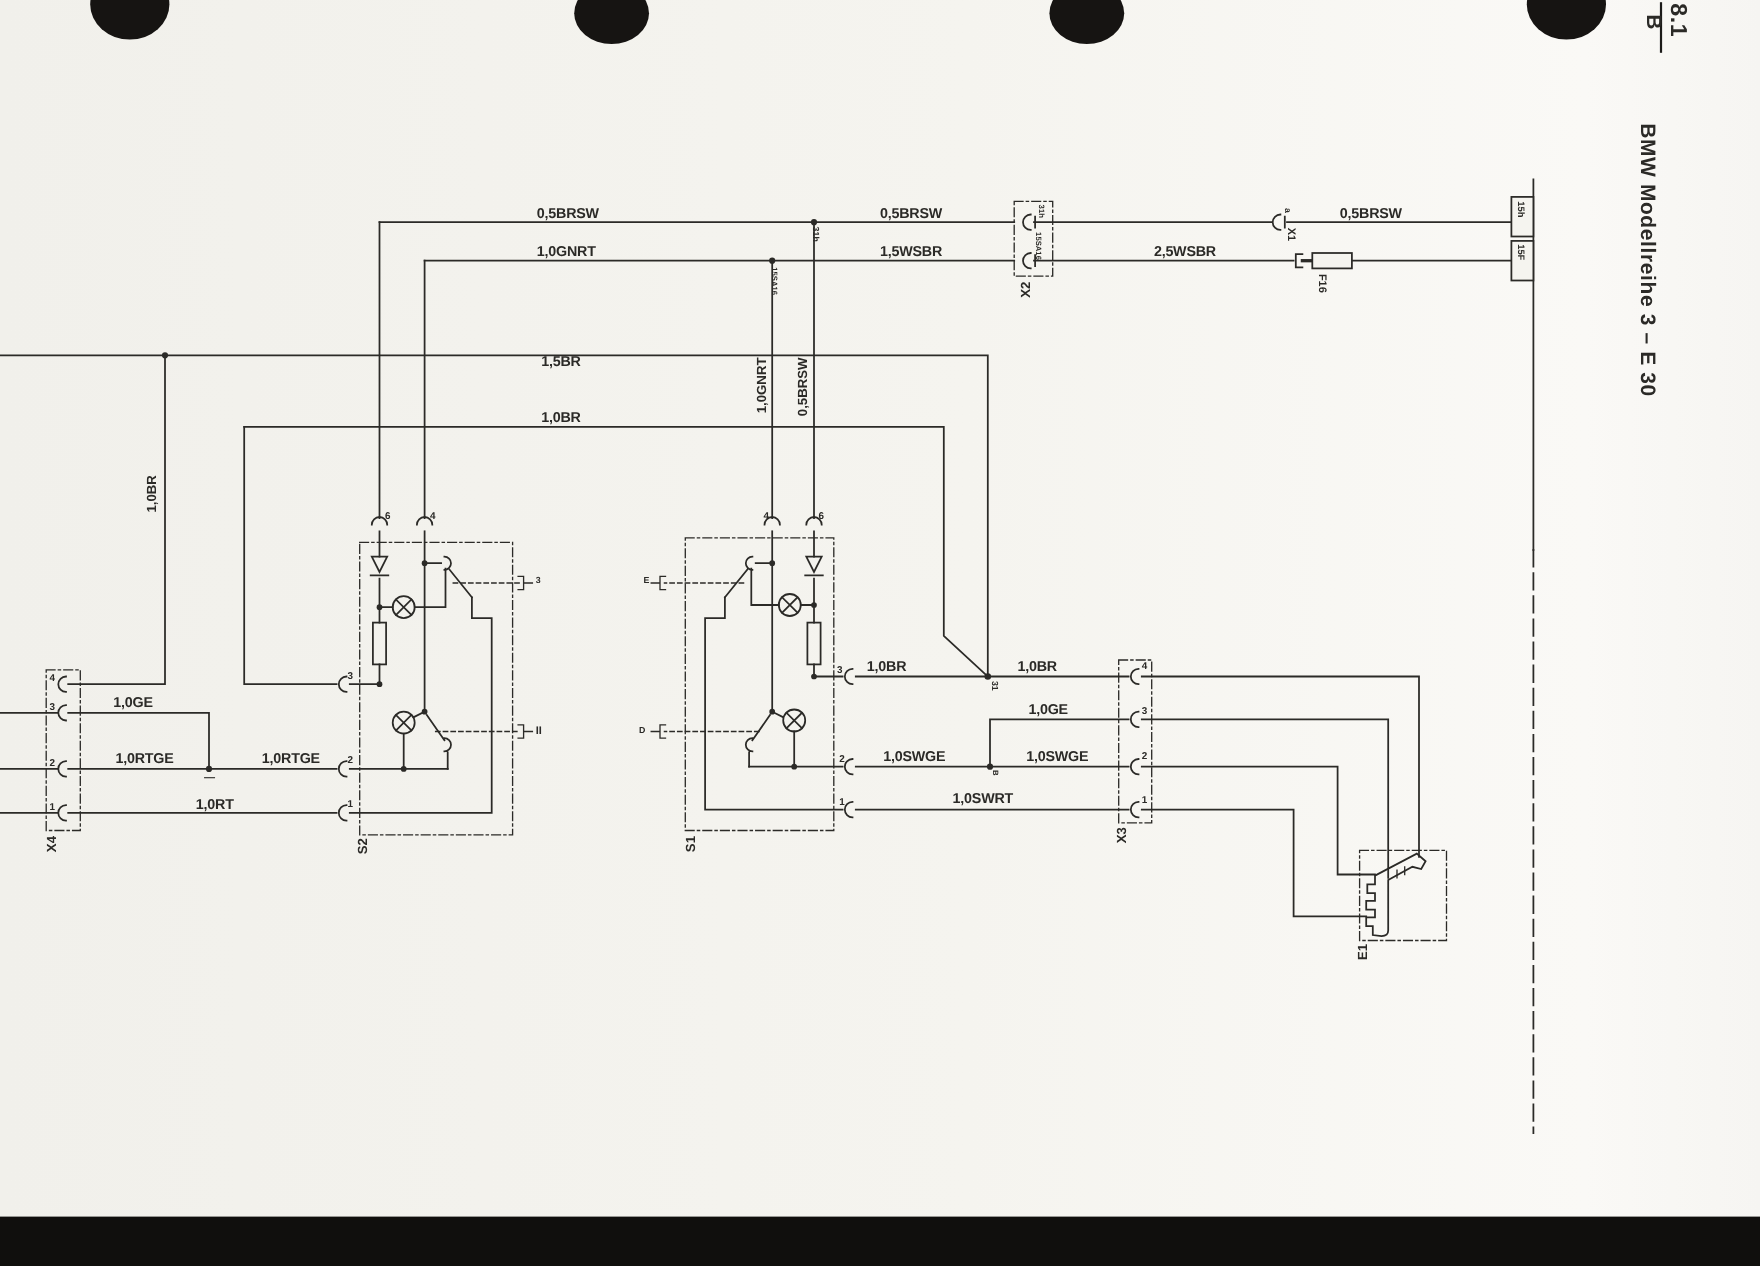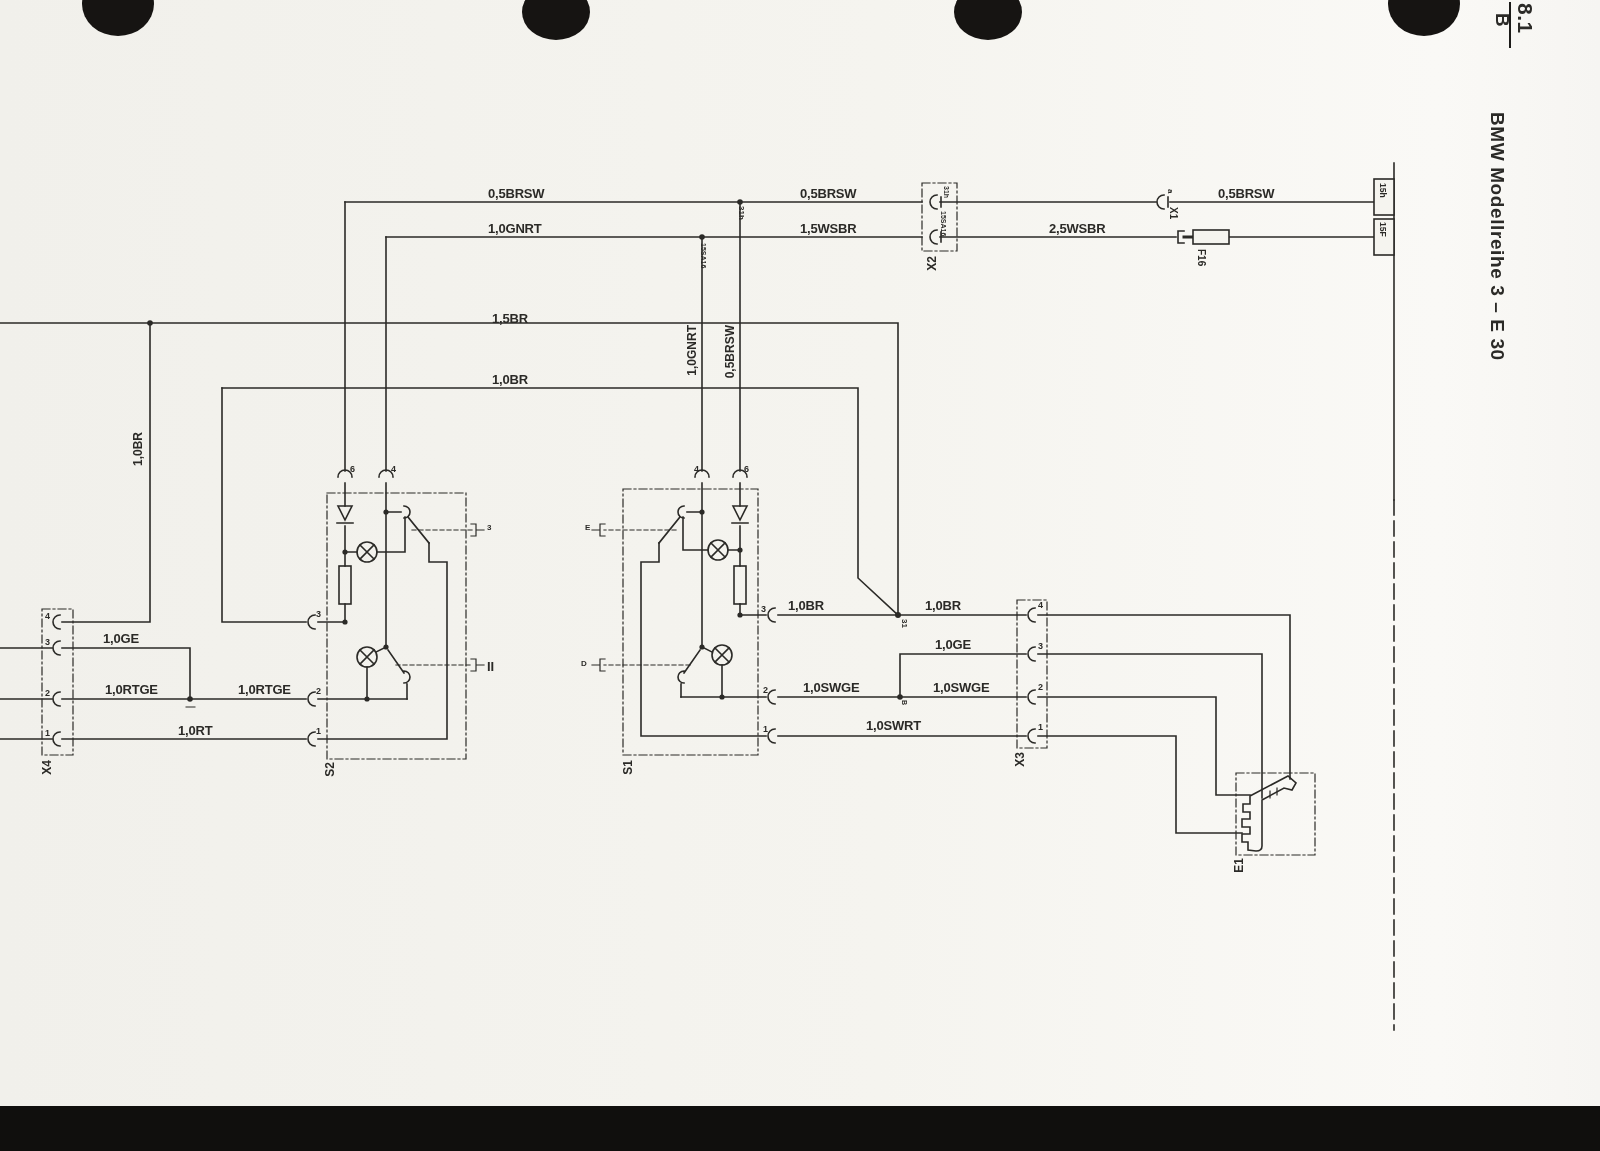--- a/index.html
+++ b/index.html
@@ -176,21 +176,21 @@
 
     <rect x="0" y="1106" width="1600" height="45" fill="var(--bar,#100f0d)"></rect>
   </svg>
 
   <div class="lbl wl" style="left:488px;top:186px">0,5BRSW</div>
   <div class="lbl wl" style="left:800px;top:186px">0,5BRSW</div>
   <div class="lbl wl" style="left:1218px;top:186px">0,5BRSW</div>
   <div class="lbl wl" style="left:488px;top:221px">1,0GNRT</div>
   <div class="lbl wl" style="left:800px;top:221px">1,5WSBR</div>
   <div class="lbl wl" style="left:1049px;top:221px">2,5WSBR</div>
-  <div class="lbl wl" style="left:492px;top:311px">1,5BR</div>
+  <div class="lbl wl" style="left:492px;top:321px">1,5BR</div>
   <div class="lbl wl" style="left:492px;top:372px">1,0BR</div>
   <div class="lbl wl" style="left:103px;top:631px">1,0GE</div>
   <div class="lbl wl" style="left:105px;top:682px">1,0RTGE</div>
   <div class="lbl wl" style="left:238px;top:682px">1,0RTGE</div>
   <div class="lbl wl" style="left:178px;top:723px">1,0RT</div>
   <div class="lbl wl" style="left:788px;top:598px">1,0BR</div>
   <div class="lbl wl" style="left:925px;top:598px">1,0BR</div>
   <div class="lbl wl" style="left:935px;top:637px">1,0GE</div>
   <div class="lbl wl" style="left:803px;top:680px">1,0SWGE</div>
   <div class="lbl wl" style="left:933px;top:680px">1,0SWGE</div>
@@ -232,21 +232,21 @@
   <div class="lbl pn" style="left:744px;top:464px">6</div>
   <div class="lbl pn" style="left:761px;top:604px">3</div>
   <div class="lbl pn" style="left:763px;top:685px">2</div>
   <div class="lbl pn" style="left:763px;top:724px">1</div>
   <div class="lbl pn" style="left:1038px;top:600px">4</div>
   <div class="lbl pn" style="left:1038px;top:641px">3</div>
   <div class="lbl pn" style="left:1038px;top:682px">2</div>
   <div class="lbl pn" style="left:1038px;top:722px">1</div>
 
   <div class="lbl pn" style="left:487px;top:523px;font-size:8px">3</div>
-  <div class="lbl pn" style="left:487px;top:659px;font-size:13px">II</div>
+  <div class="lbl pn" style="left:487px;top:659px;font-size:10px">II</div>
   <div class="lbl pn" style="left:585px;top:523px;font-size:8px">E</div>
   <div class="lbl pn" style="left:581px;top:659px;font-size:8px">D</div>
 
   <div class="lbl vcw hdr-num" style="left:1513px;top:3px">8.1</div>
   <div class="hdr-rule" style="left:1509px;top:2px;width:2px;height:46px"></div>
   <div class="lbl vcw hdr-b" style="left:1491px;top:13px">B</div>
   <div class="lbl vcw title" style="left:1486px;top:112px">BMW Modellreihe 3 – E 30</div>
 
 </div>
 

